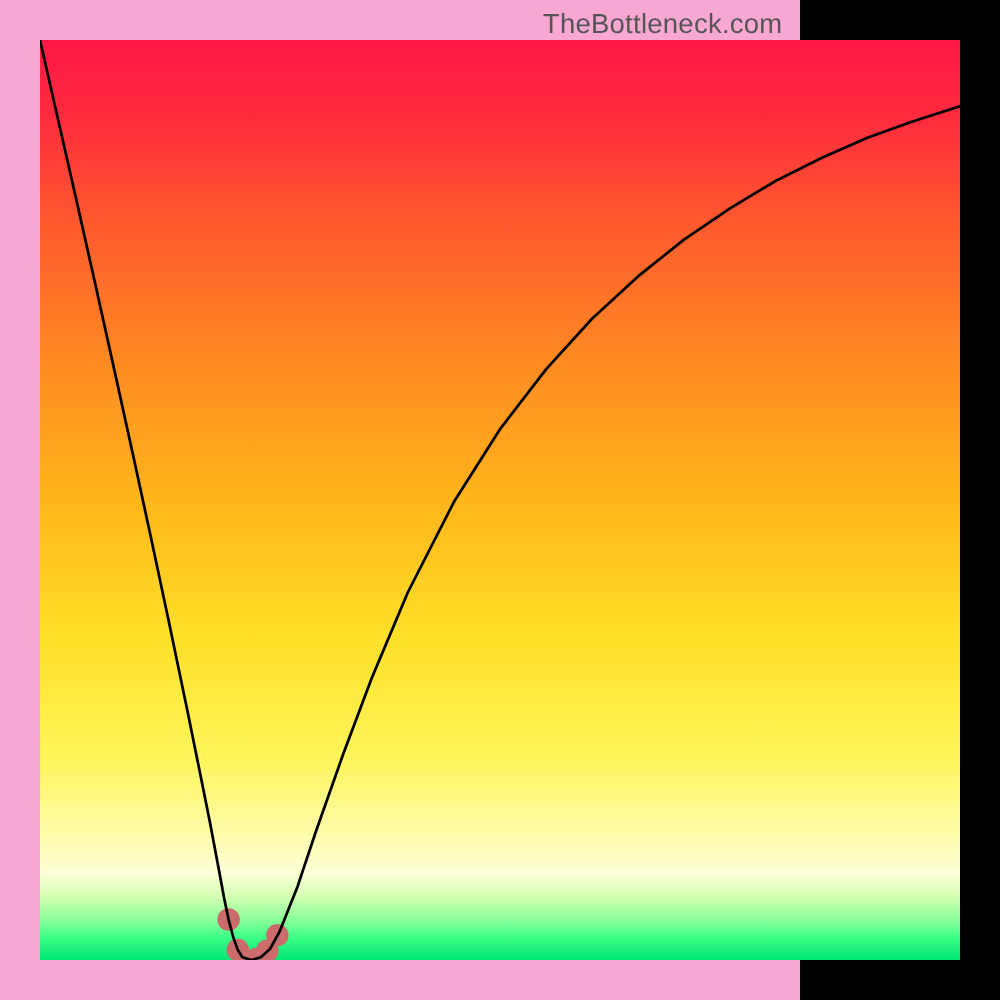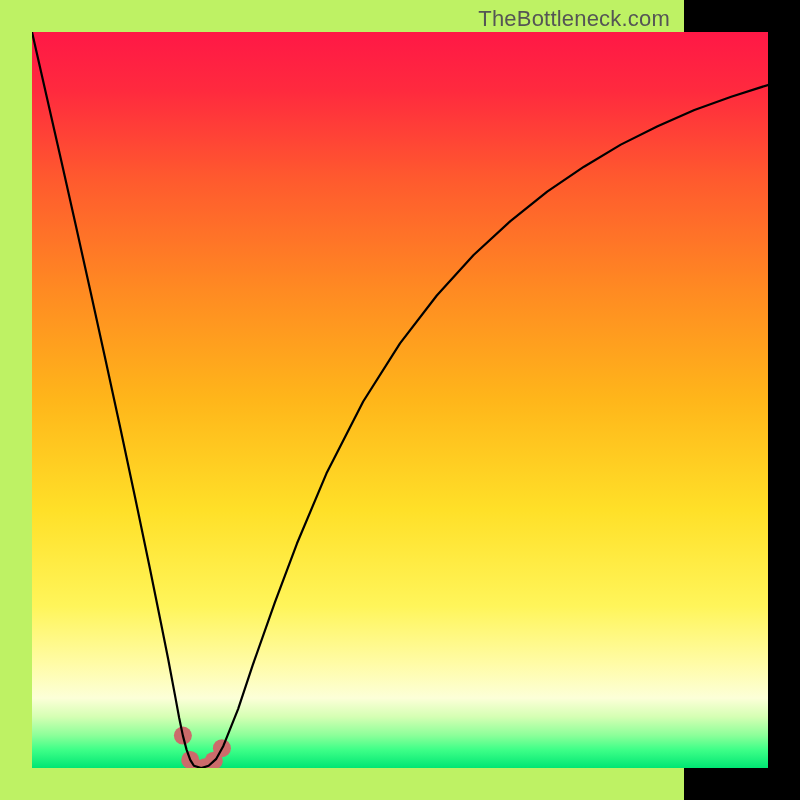--- a/index.html
+++ b/index.html
@@ -8,22 +8,21 @@
     width: 800px;
     height: 800px;
     overflow: hidden;
     background: #000;
     font-family: Arial, Helvetica, sans-serif;
   }
   .frame {
     position: absolute;
     top: 0; left: 0;
     width: 640px; height: 800px;
-    background: #bef264;
-    padding-left: 44px;
+    background: #f9a8d4;
   }
   .plot-area {
     position: absolute;
     top: 32px;
     left: 32px;
     width: 736px;
     height: 736px;
     overflow: hidden;
   }
   .watermark {

